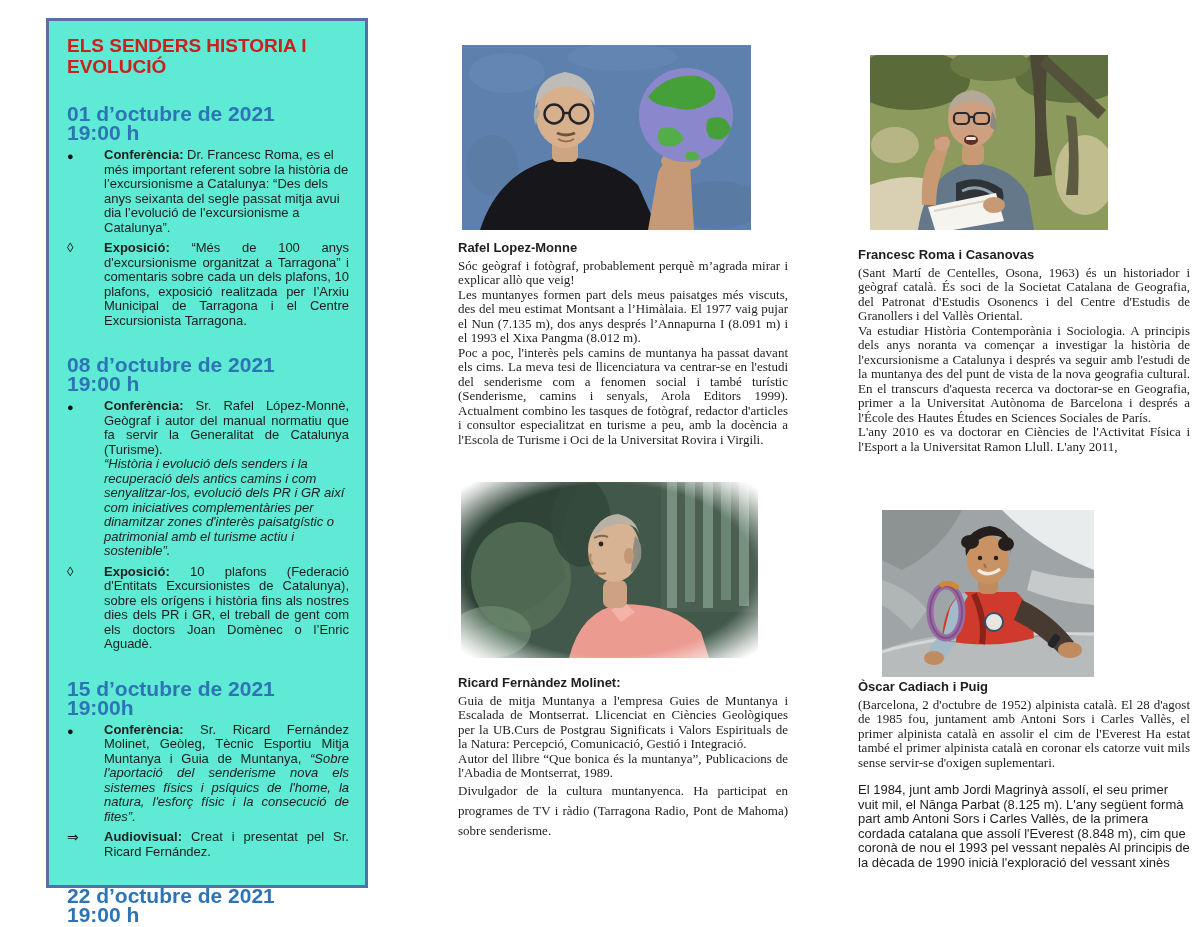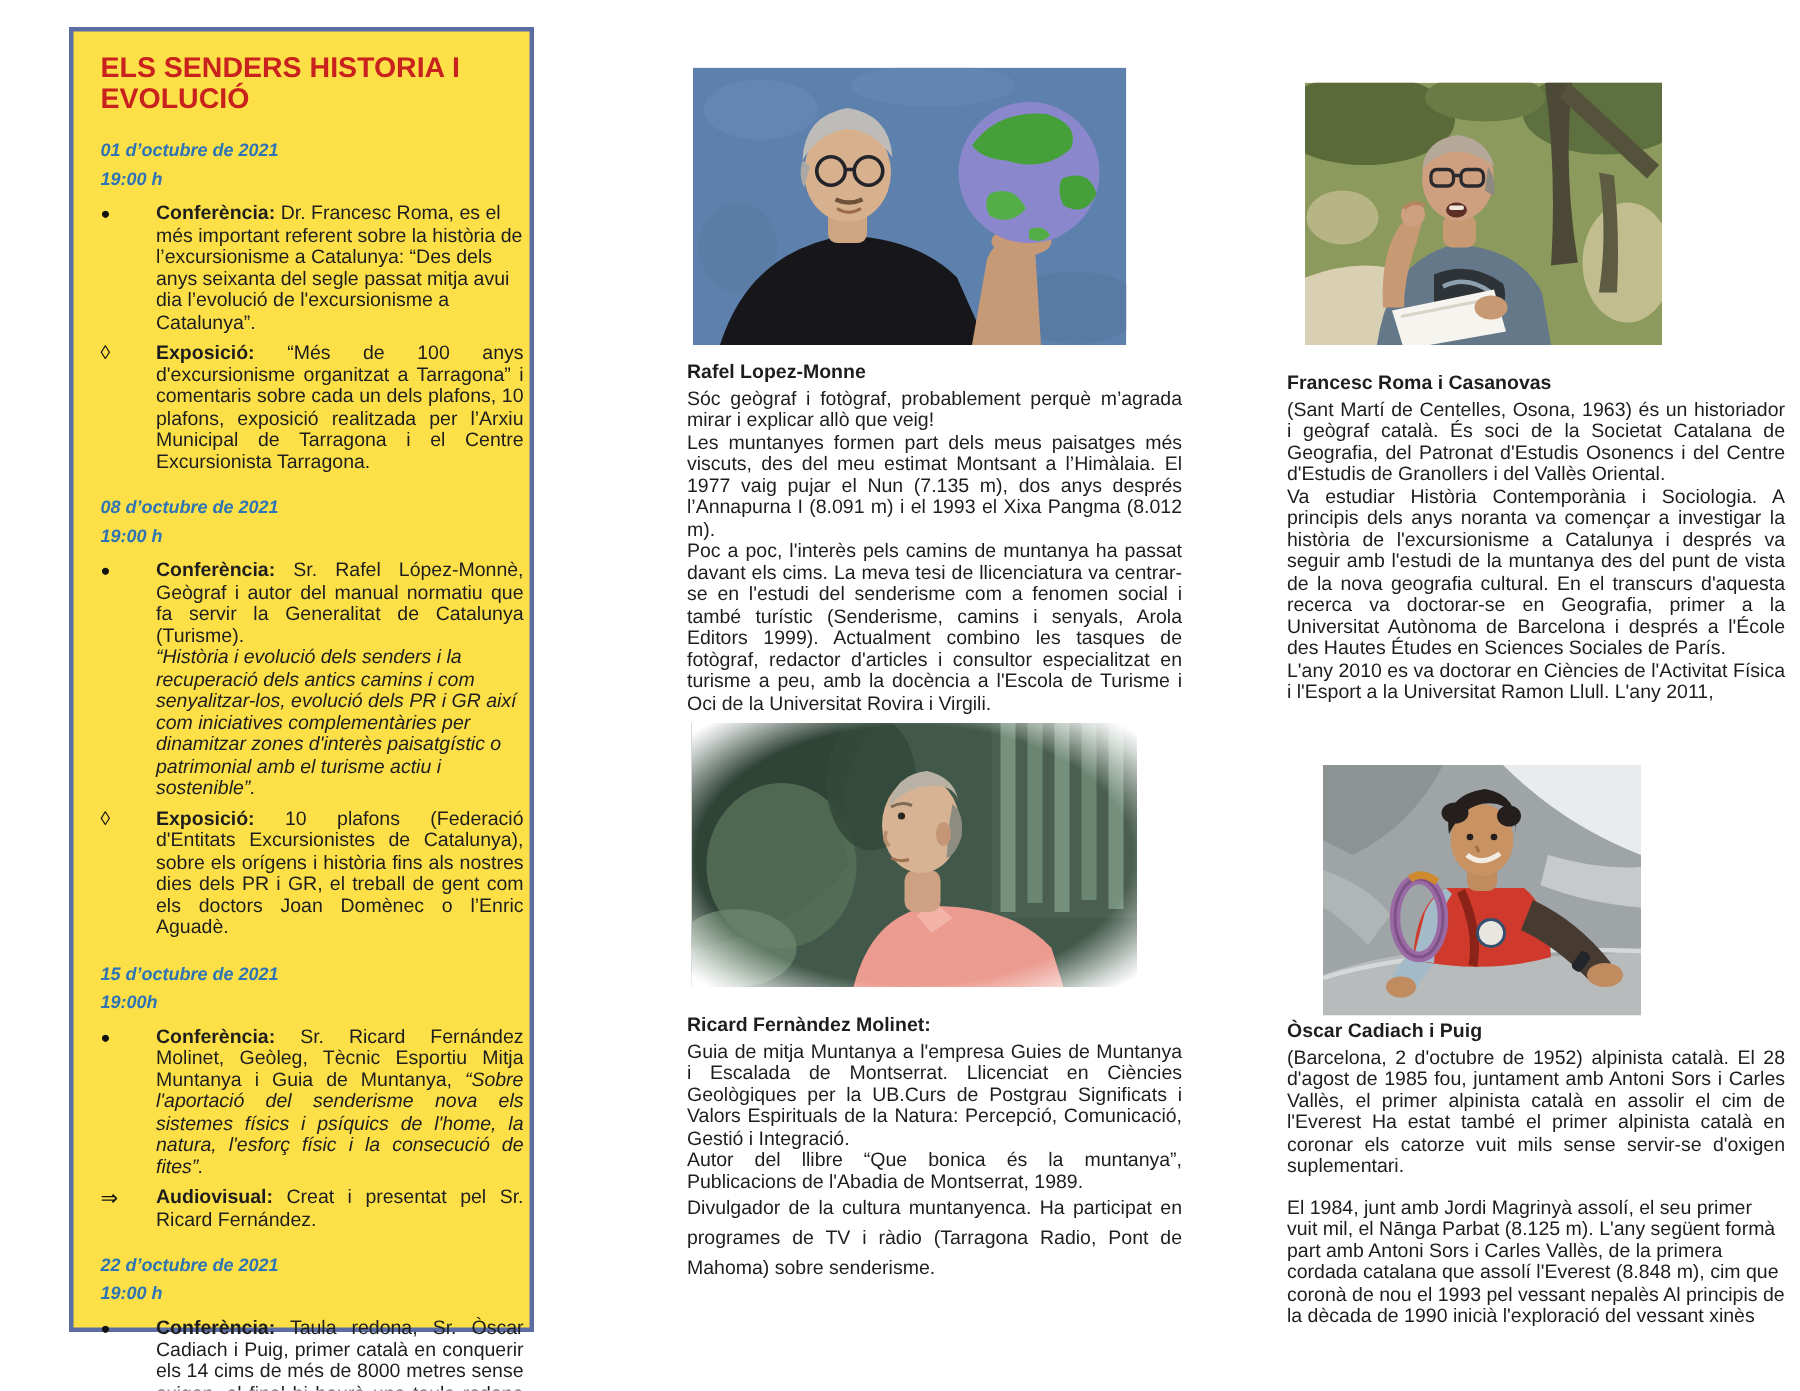--- a/index.html
+++ b/index.html
@@ -6,31 +6,30 @@
   body{
     width:1200px;height:927px;background:#ffffff;position:relative;
     font-family:"Liberation Sans","DejaVu Sans",sans-serif;color:#1d1d1d;
     -webkit-font-smoothing:antialiased;overflow:hidden;
   }
   .abs{position:absolute;}
 
   
   #probox{
     left:46px;top:18px;width:286px;height:852px;
-    border:3px solid #5b6da3;background:#fde047;
-    padding:12px 4px 0 14px;
+    border:3px solid #5b6da3;background:#5eead4;
+    padding:12px 16px 0 14px;
   }
   .box-title{
     color:#c9211e;font-weight:bold;font-size:19px;line-height:21px;
     margin:2px 0 8px 4px;width:262px;
   }
   .date{
-    color:#2e74b5;font-weight:bold;font-size:12px;line-height:19px;
-    margin:14px 0 6px 4px;
-    font-style:italic;
+    color:#2e74b5;font-weight:bold;font-size:21px;line-height:19px;
+    margin:27px 0 6px 4px;
   }
   .item{display:flex;font-size:13px;line-height:14.5px;margin:0 0 6px 0;}
   .marker{width:37px;flex:none;padding-left:4px;color:#111;}
   .marker.dot{font-size:11px;padding-top:1px;}
   .marker.arr{font-size:14px;}
   .itext{flex:1;}
   .b{font-weight:bold;}
   .i{font-style:italic;}
   .blk{display:block;text-align:left;}
   .just{text-align:justify;}
@@ -44,21 +43,21 @@
   .ph4{left:882px;top:510px;width:212px;height:167px;}
 
   
   .bio{font-size:13px;line-height:14.5px;}
   .bio1{left:458px;top:241px;width:330px;}
   .bio2{left:458px;top:676px;width:330px;}
   .bio3{left:858px;top:248px;width:332px;}
   .bio4{left:858px;top:680px;width:332px;}
   .pcap{font-weight:bold;margin:0 0 3px 0;}
   .bio p{margin:0;}
-  .bio p.just{text-align:justify;}
+  .bio p.just{text-align:justify;font-family:Liberation Serif, serif;}
   .bio p.gap{margin-top:13px;}
   .bio p.loose{line-height:20px;}
 </style>
 </head>
 <body>
 
 <div class="page">
 
   <section class="abs" id="probox">
     <h1 class="box-title">ELS SENDERS HISTORIA I EVOLUCIÓ</h1>

